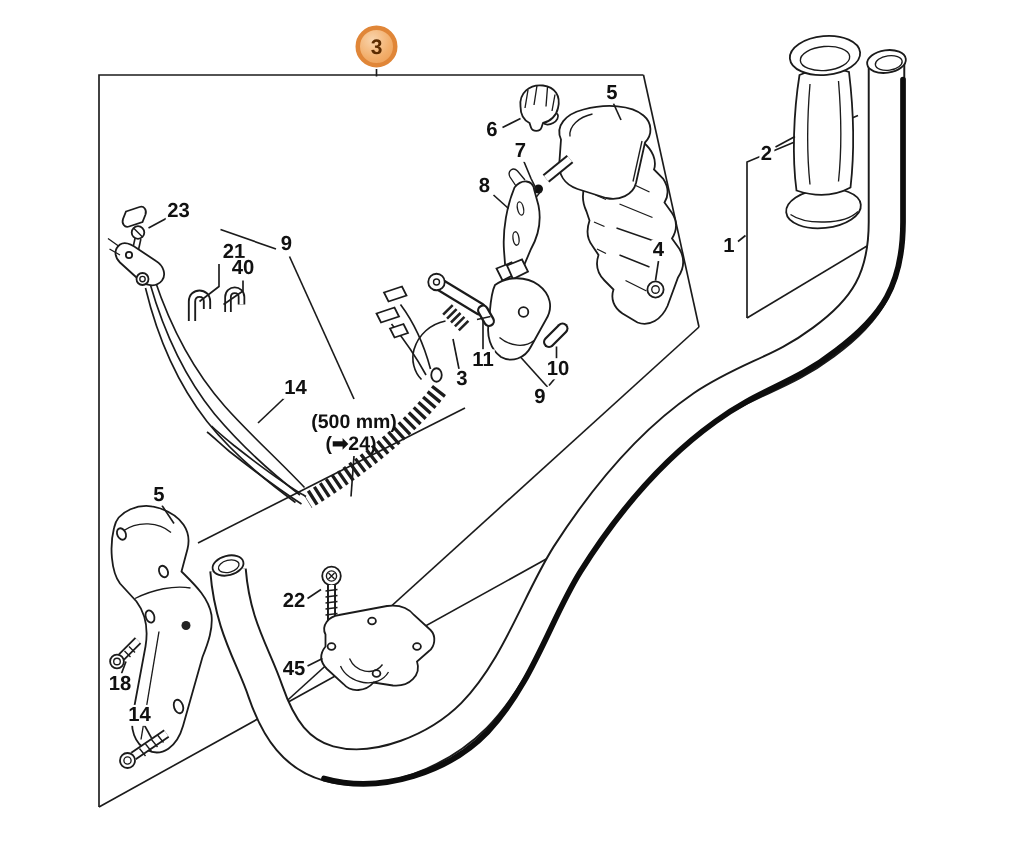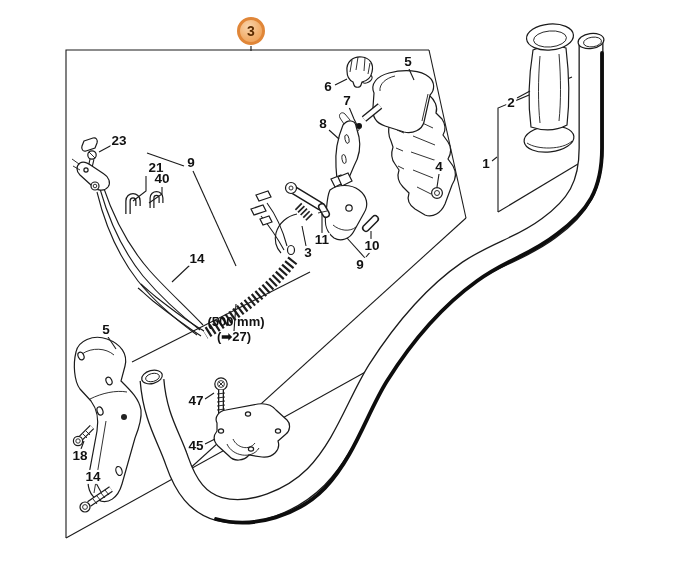--- a/index.html
+++ b/index.html
@@ -2,21 +2,21 @@
 <html><head>
 <meta charset="utf-8">
 <style>
   html,body{margin:0;padding:0;background:#fff;}
   .stage{position:relative;width:673px;height:562px;background:#fff;overflow:hidden;
          font-family:"Liberation Sans",sans-serif;}
   .stage svg{position:absolute;left:0;top:0;}
   .lbl{position:absolute;transform:translate(-50%,-50%);font:bold 13.5px "Liberation Sans",sans-serif;
        color:#111;background:#fff;padding:0 1px;line-height:1.05;white-space:nowrap;z-index:3;}
   .note{position:absolute;transform:translate(-50%,-50%);font:bold 13px "Liberation Sans",sans-serif;
-        color:#111;background:transparent;line-height:1.05;white-space:nowrap;z-index:3;margin-top:41px;}
+        color:#111;background:transparent;line-height:1.05;white-space:nowrap;z-index:3;}
   .badge{position:absolute;left:237px;top:17px;width:28px;height:28px;border-radius:50%;
          border:3px solid #E08638;background:radial-gradient(circle at 38% 30%,#F9D4AC,#F2AE6B 60%,#EC9C52);
          color:#5B2B00;font:bold 14px "Liberation Sans",sans-serif;display:flex;align-items:center;
          justify-content:center;z-index:4;box-sizing:border-box;}
   .art-line{fill:none;stroke:#1b1b1b;stroke-width:1.1;}
   .wt{fill:#fff;stroke:#1b1b1b;stroke-width:1.2;}
   .thin{fill:none;stroke:#1b1b1b;stroke-width:0.9;}
 </style>
 </head>
 <body>
@@ -206,19 +206,19 @@
 <span class="lbl" style="left:439px;top:167px">4</span>
 <span class="lbl" style="left:308px;top:253px">3</span>
 <span class="lbl" style="left:322px;top:240px">11</span>
 <span class="lbl" style="left:372px;top:246px">10</span>
 <span class="lbl" style="left:360px;top:265px">9</span>
 <span class="lbl" style="left:511px;top:103px">2</span>
 <span class="lbl" style="left:486px;top:164px">1</span>
 <span class="lbl" style="left:106px;top:330px">5</span>
 <span class="lbl" style="left:80px;top:456px">18</span>
 <span class="lbl" style="left:93px;top:477px">14</span>
-<span class="lbl" style="left:196px;top:401px">47</span>
+<span class="lbl" style="left:196px;top:401px">22</span>
 <span class="lbl" style="left:196px;top:446px">45</span>
 
 <span class="note" style="left:236px;top:281px">(500 mm)</span>
-<span class="note" style="left:234px;top:296px">(➡27)</span>
+<span class="note" style="left:234px;top:296px">(➡24)</span>
 
 </div>
 
 </body></html>

